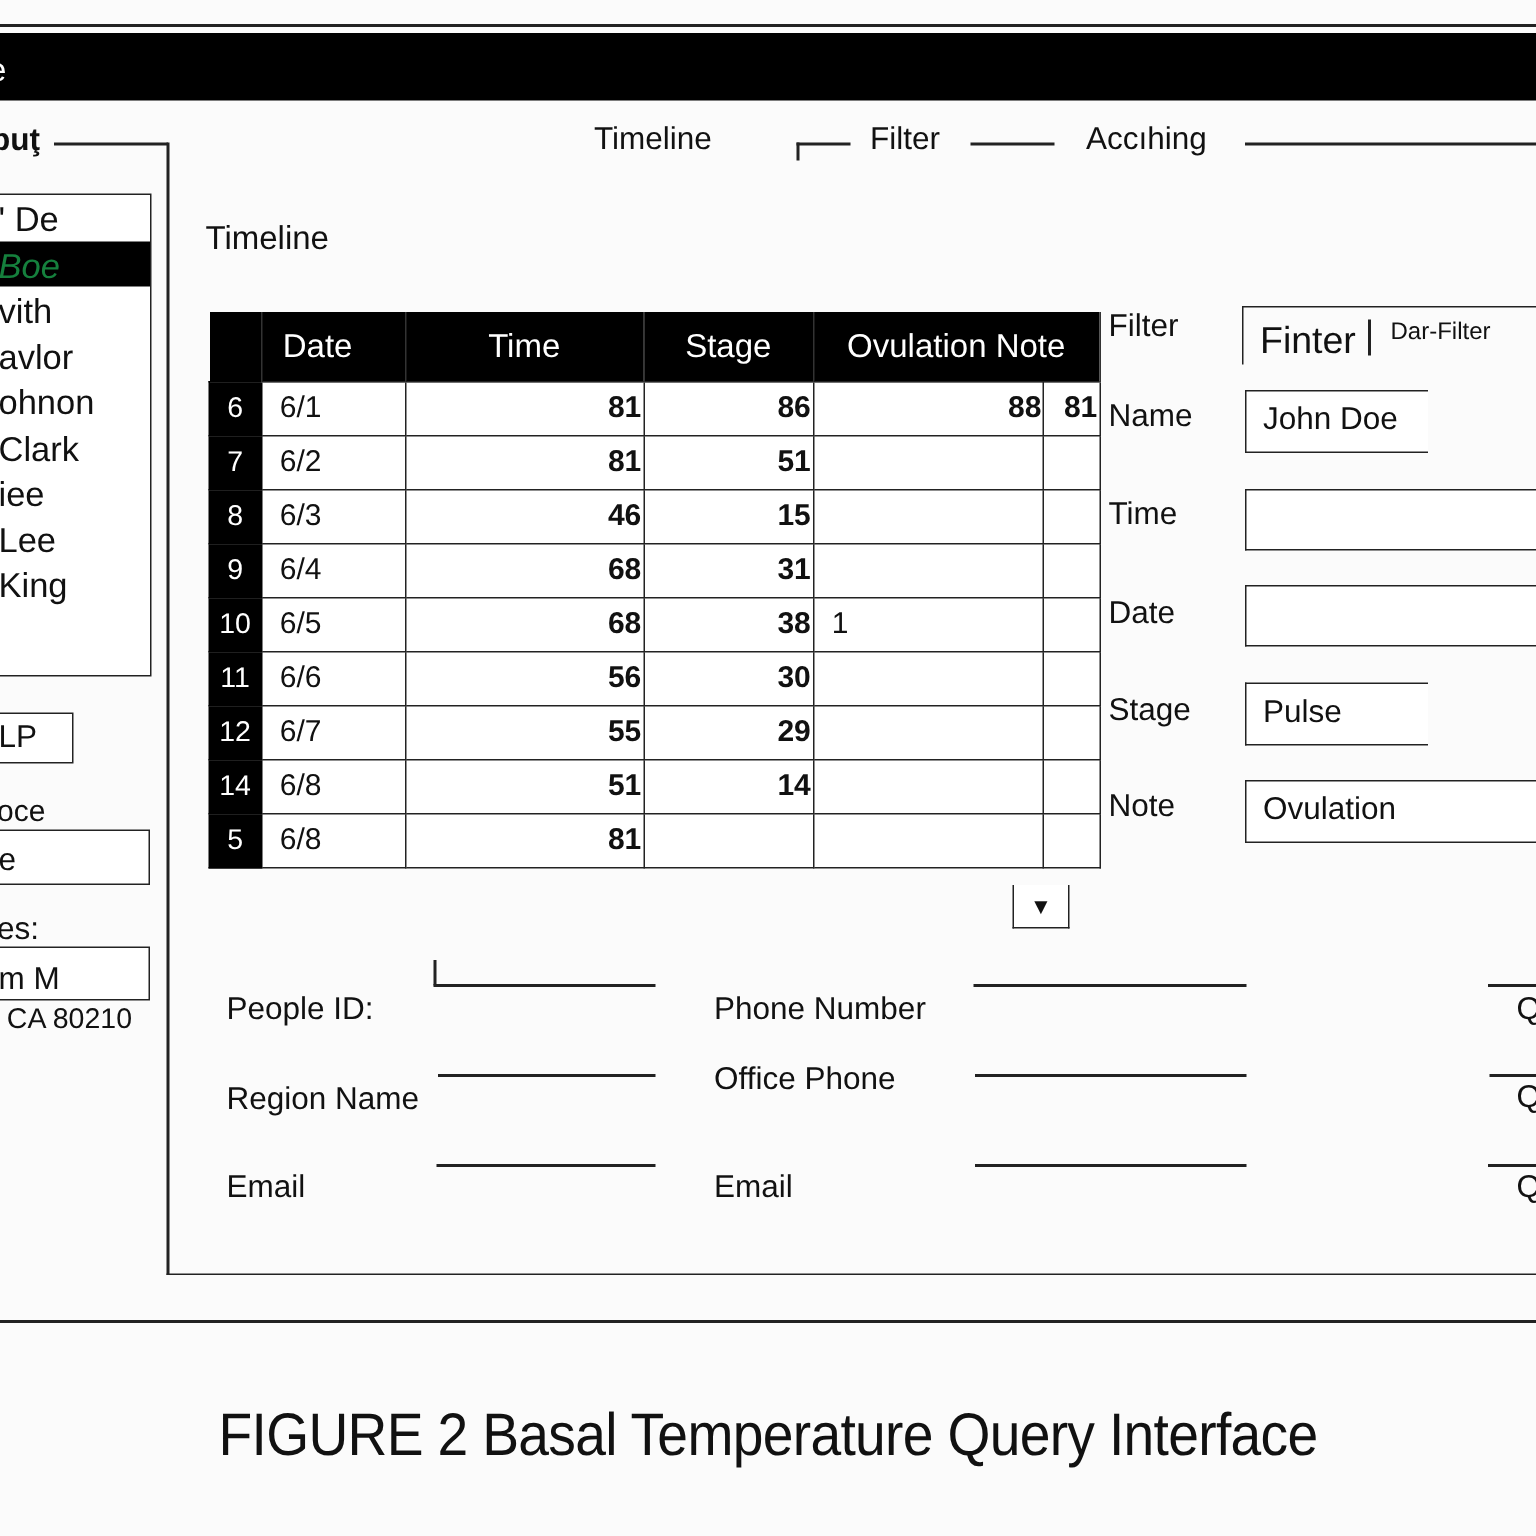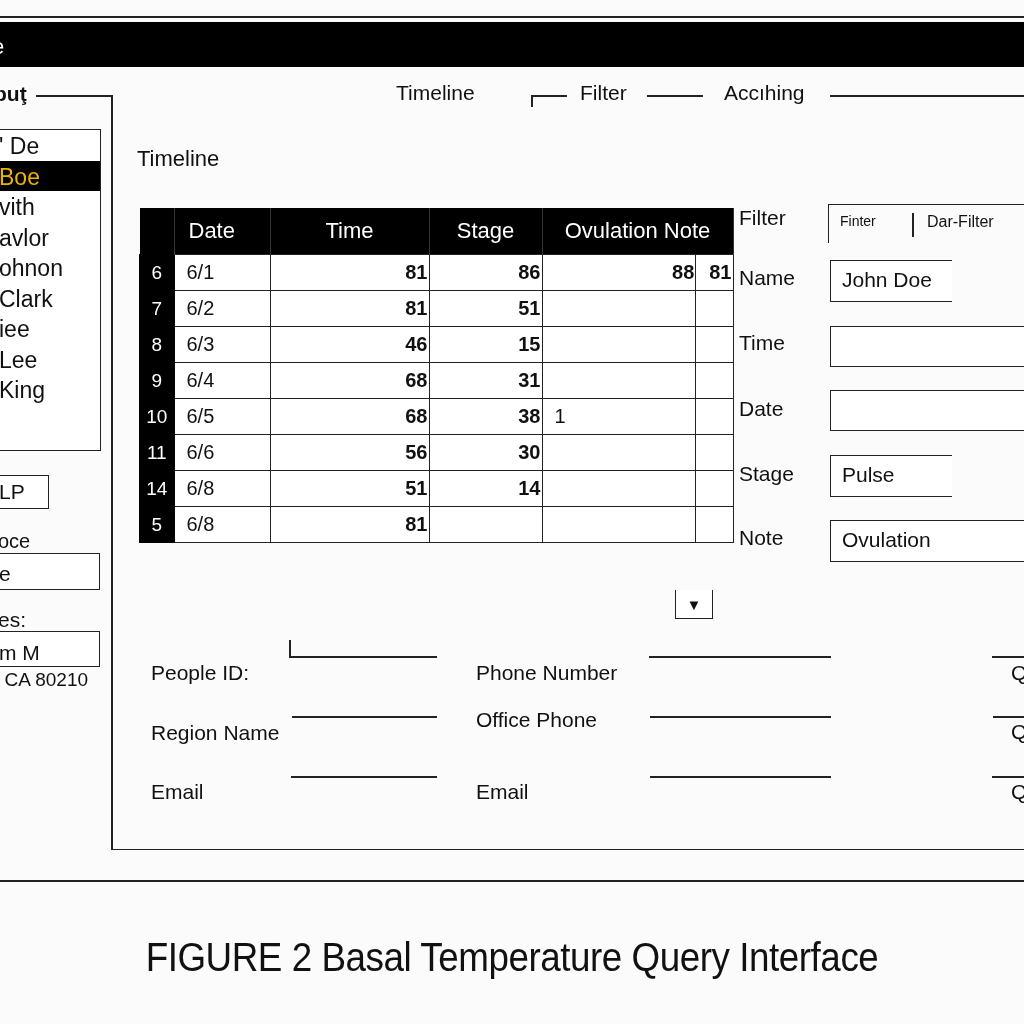--- a/index.html
+++ b/index.html
@@ -11,21 +11,21 @@
     .topline { left:0; top:16px; width:1024px; height:2px; background:#222; }
     .titlebar { left:0; top:22px; width:1024px; height:45px; background:#000; color:#fff;
       font-size:22px; line-height:50px; }
     .titlebar span { position:absolute; left:-8px; }
     
     .group-legend { left:0; top:82px; font-size:21px; font-weight:bold; }
     .group-line-h { left:36px; top:95px; width:76px; height:1.5px; background:#222; }
     .group-line-v { left:111px; top:95px; width:1.5px; height:755px; background:#222; }
     .namelist { left:-2px; top:129px; width:101px; height:320px; border:1.5px solid #222; background:#fff; }
     .namelist .item { height:30.5px; line-height:32px; font-size:23px; padding-left:0; white-space:nowrap; overflow:hidden; }
-    .namelist .item.sel { background:#000; color:#eab308; }
+    .namelist .item.sel { background:#000; color:#15803d;font-style:italic; }
     .small-box { border:1.5px solid #222; background:#fff; font-size:21px; line-height:32px; overflow:hidden; white-space:nowrap; }
     .lbl { font-size:20px; white-space:nowrap; }
     
     .tab { font-size:21px; white-space:nowrap; }
     .hline { height:1.5px; background:#222; }
     .vline { width:1.5px; background:#222; }
     
     .frame { left:111px; top:95px; width:920px; height:754px; border-bottom:1.5px solid #222; }
     .sectitle { left:137px; top:146px; font-size:22px; }
     
@@ -140,20 +140,28 @@
     </tr>
     <tr>
       <td class="rn">11</td>
       <td class="l">6/6</td>
       <td class="c">56</td>
       <td class="c">30</td>
       <td class="l"></td>
       <td class="c"></td>
     </tr>
     <tr>
+      <td class="rn">12</td>
+      <td class="l">6/7</td>
+      <td class="c">55</td>
+      <td class="c">29</td>
+      <td class="l"></td>
+      <td class="c"></td>
+    </tr>
+    <tr>
       <td class="rn">14</td>
       <td class="l">6/8</td>
       <td class="c">51</td>
       <td class="c">14</td>
       <td class="l"></td>
       <td class="c"></td>
     </tr>
     <tr>
       <td class="rn">5</td>
       <td class="l">6/8</td>
@@ -163,21 +171,21 @@
       <td class="c"></td>
     </tr>
   </tbody>
 </table>
 <div class="abs scroll-arrow">
   <span>▼</span>
 </div>
 
 <div class="abs rlabel" style="left:739px; top:206px;">Filter</div>
 <div class="abs" style="left:828px; top:204px; width:200px; height:38px; border-top:1.5px solid #222; border-left:1.5px solid #222;">
-  <span class="abs" style="left:11px; top:8px; font-size:14px;">Finter</span>
+  <span class="abs" style="left:11px; top:8px; font-size:25px;">Finter</span>
   <span class="abs vline" style="left:83px; top:8px; height:24px;"></span>
   <span class="abs" style="left:98px; top:8px; font-size:16px;">Dar-Filter</span>
 </div>
 
 <div class="abs rlabel" style="left:739px; top:266px;">Name</div>
 <div class="abs field" style="left:830px; top:260px; width:110px; height:40px; border-right:none;">John Doe</div>
 
 <div class="abs rlabel" style="left:739px; top:331px;">Time</div>
 <div class="abs field" style="left:830px; top:326px; width:200px; height:39px;"></div>
 

